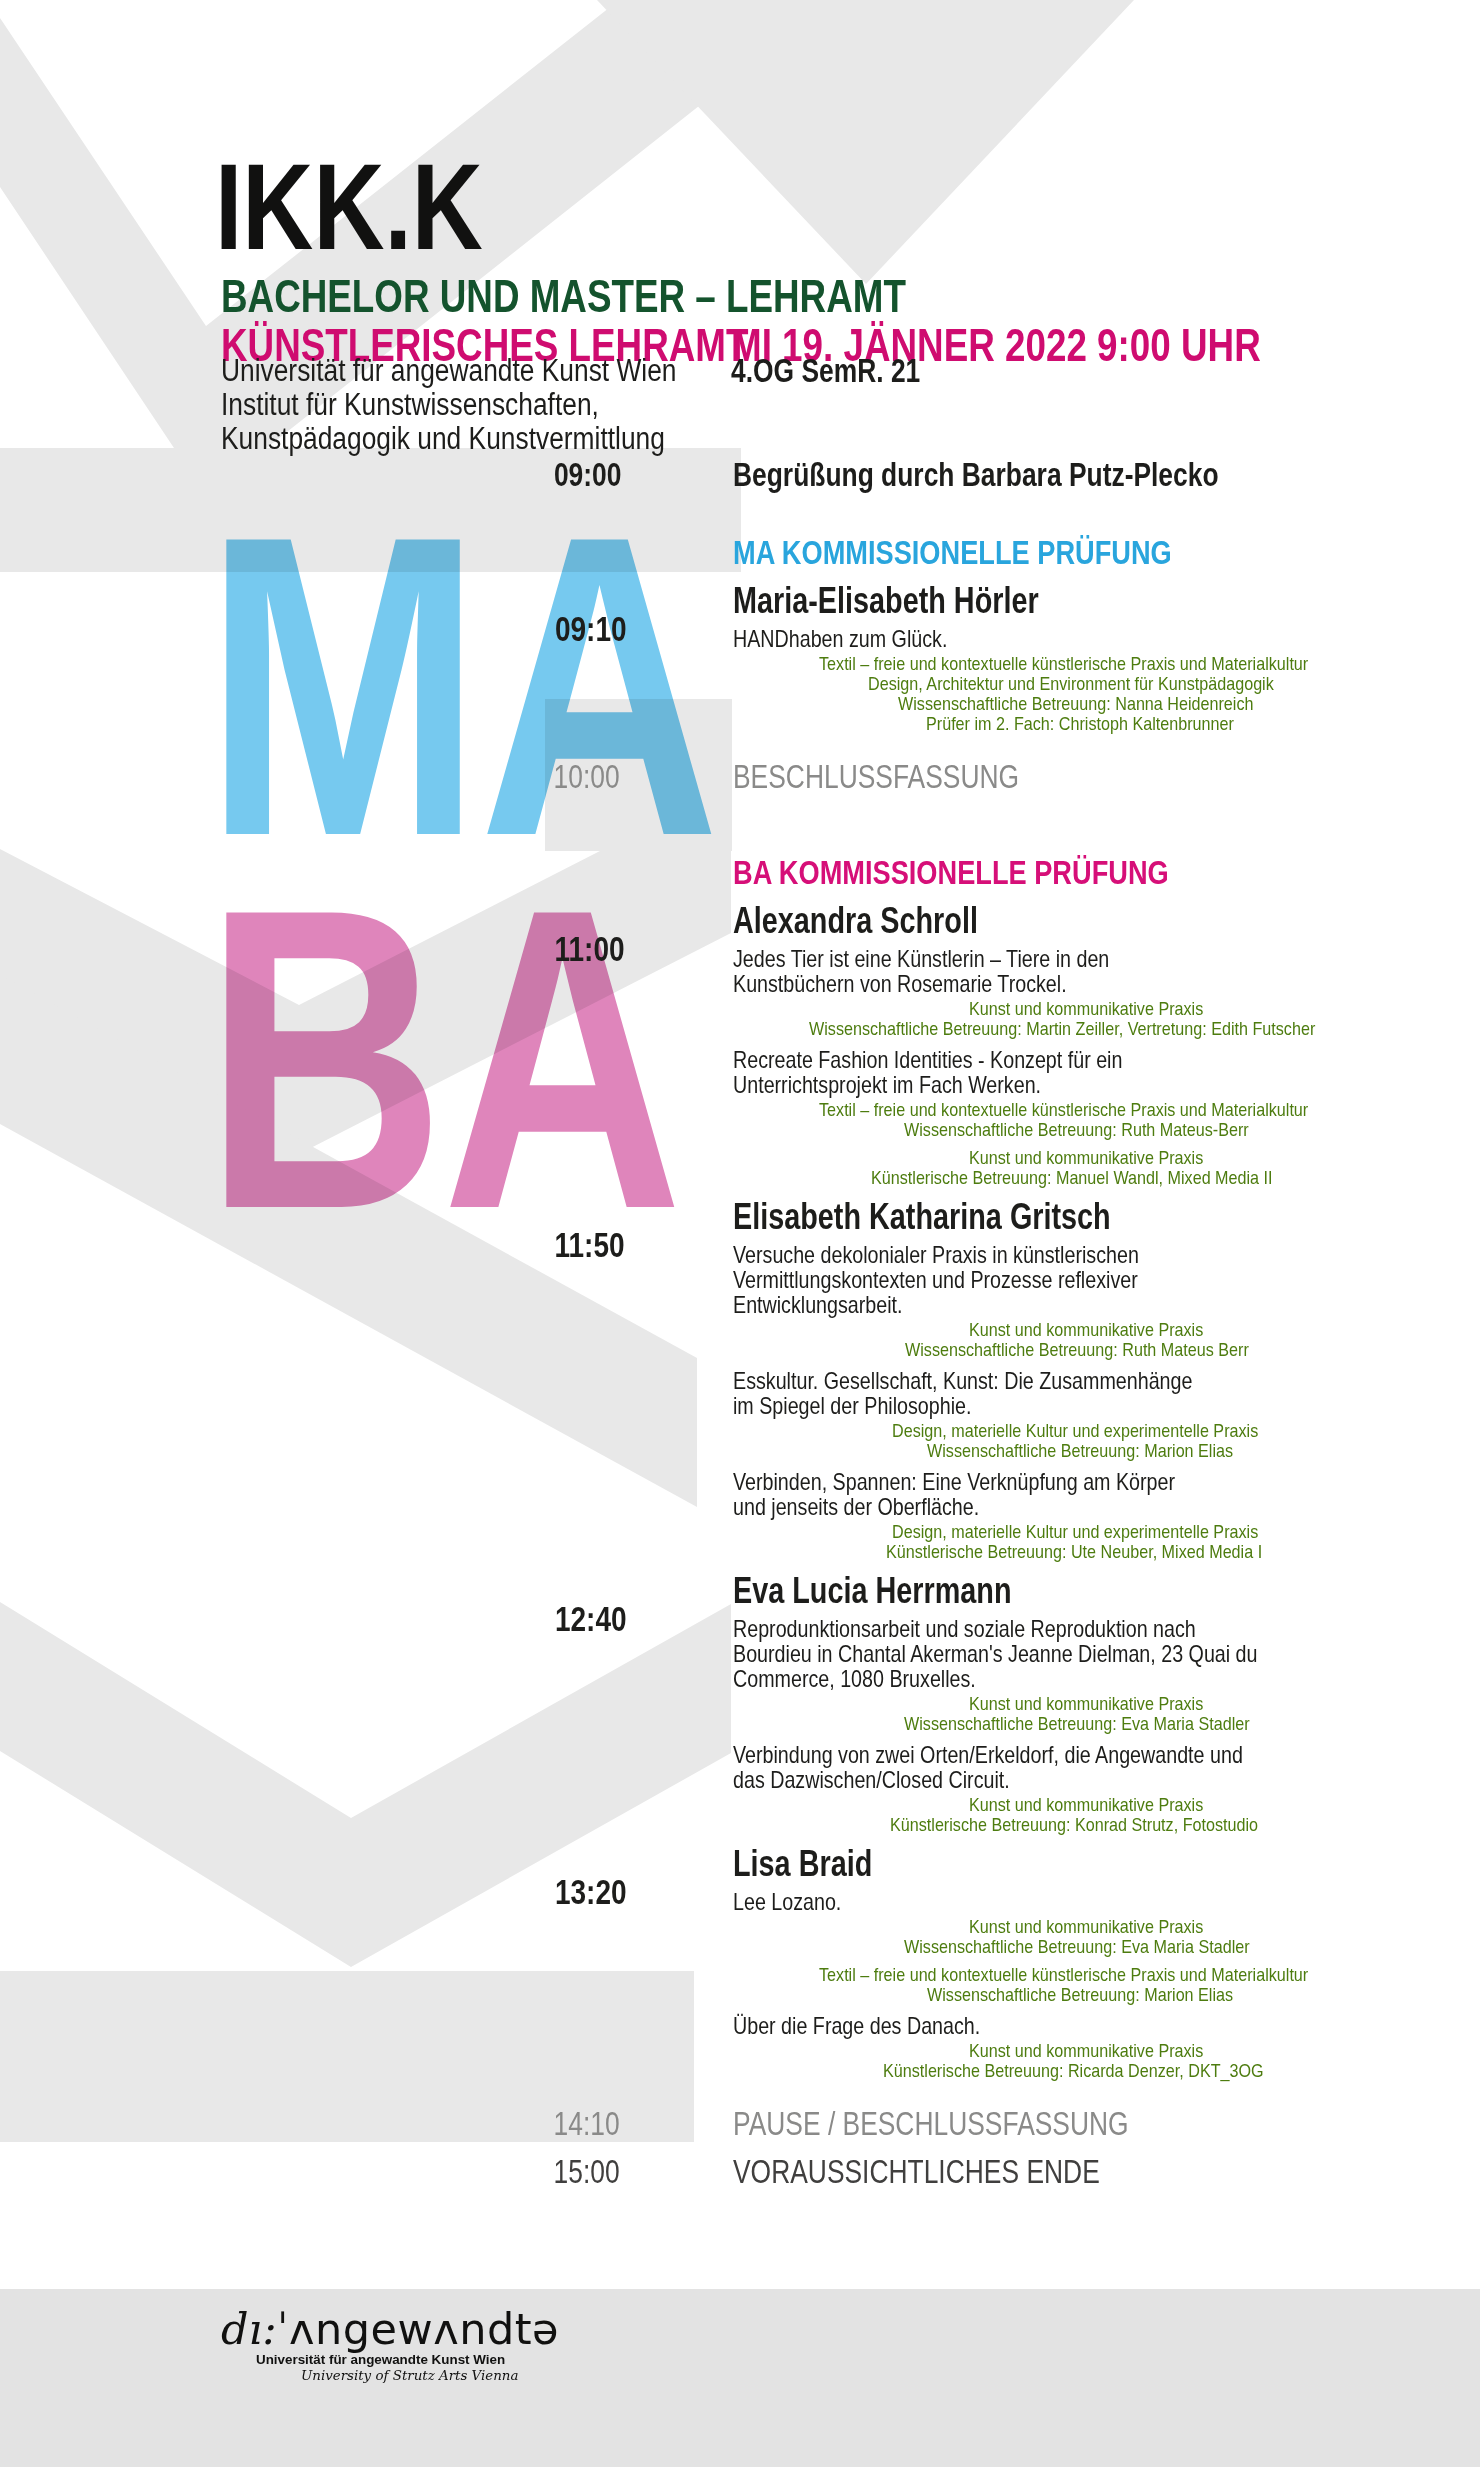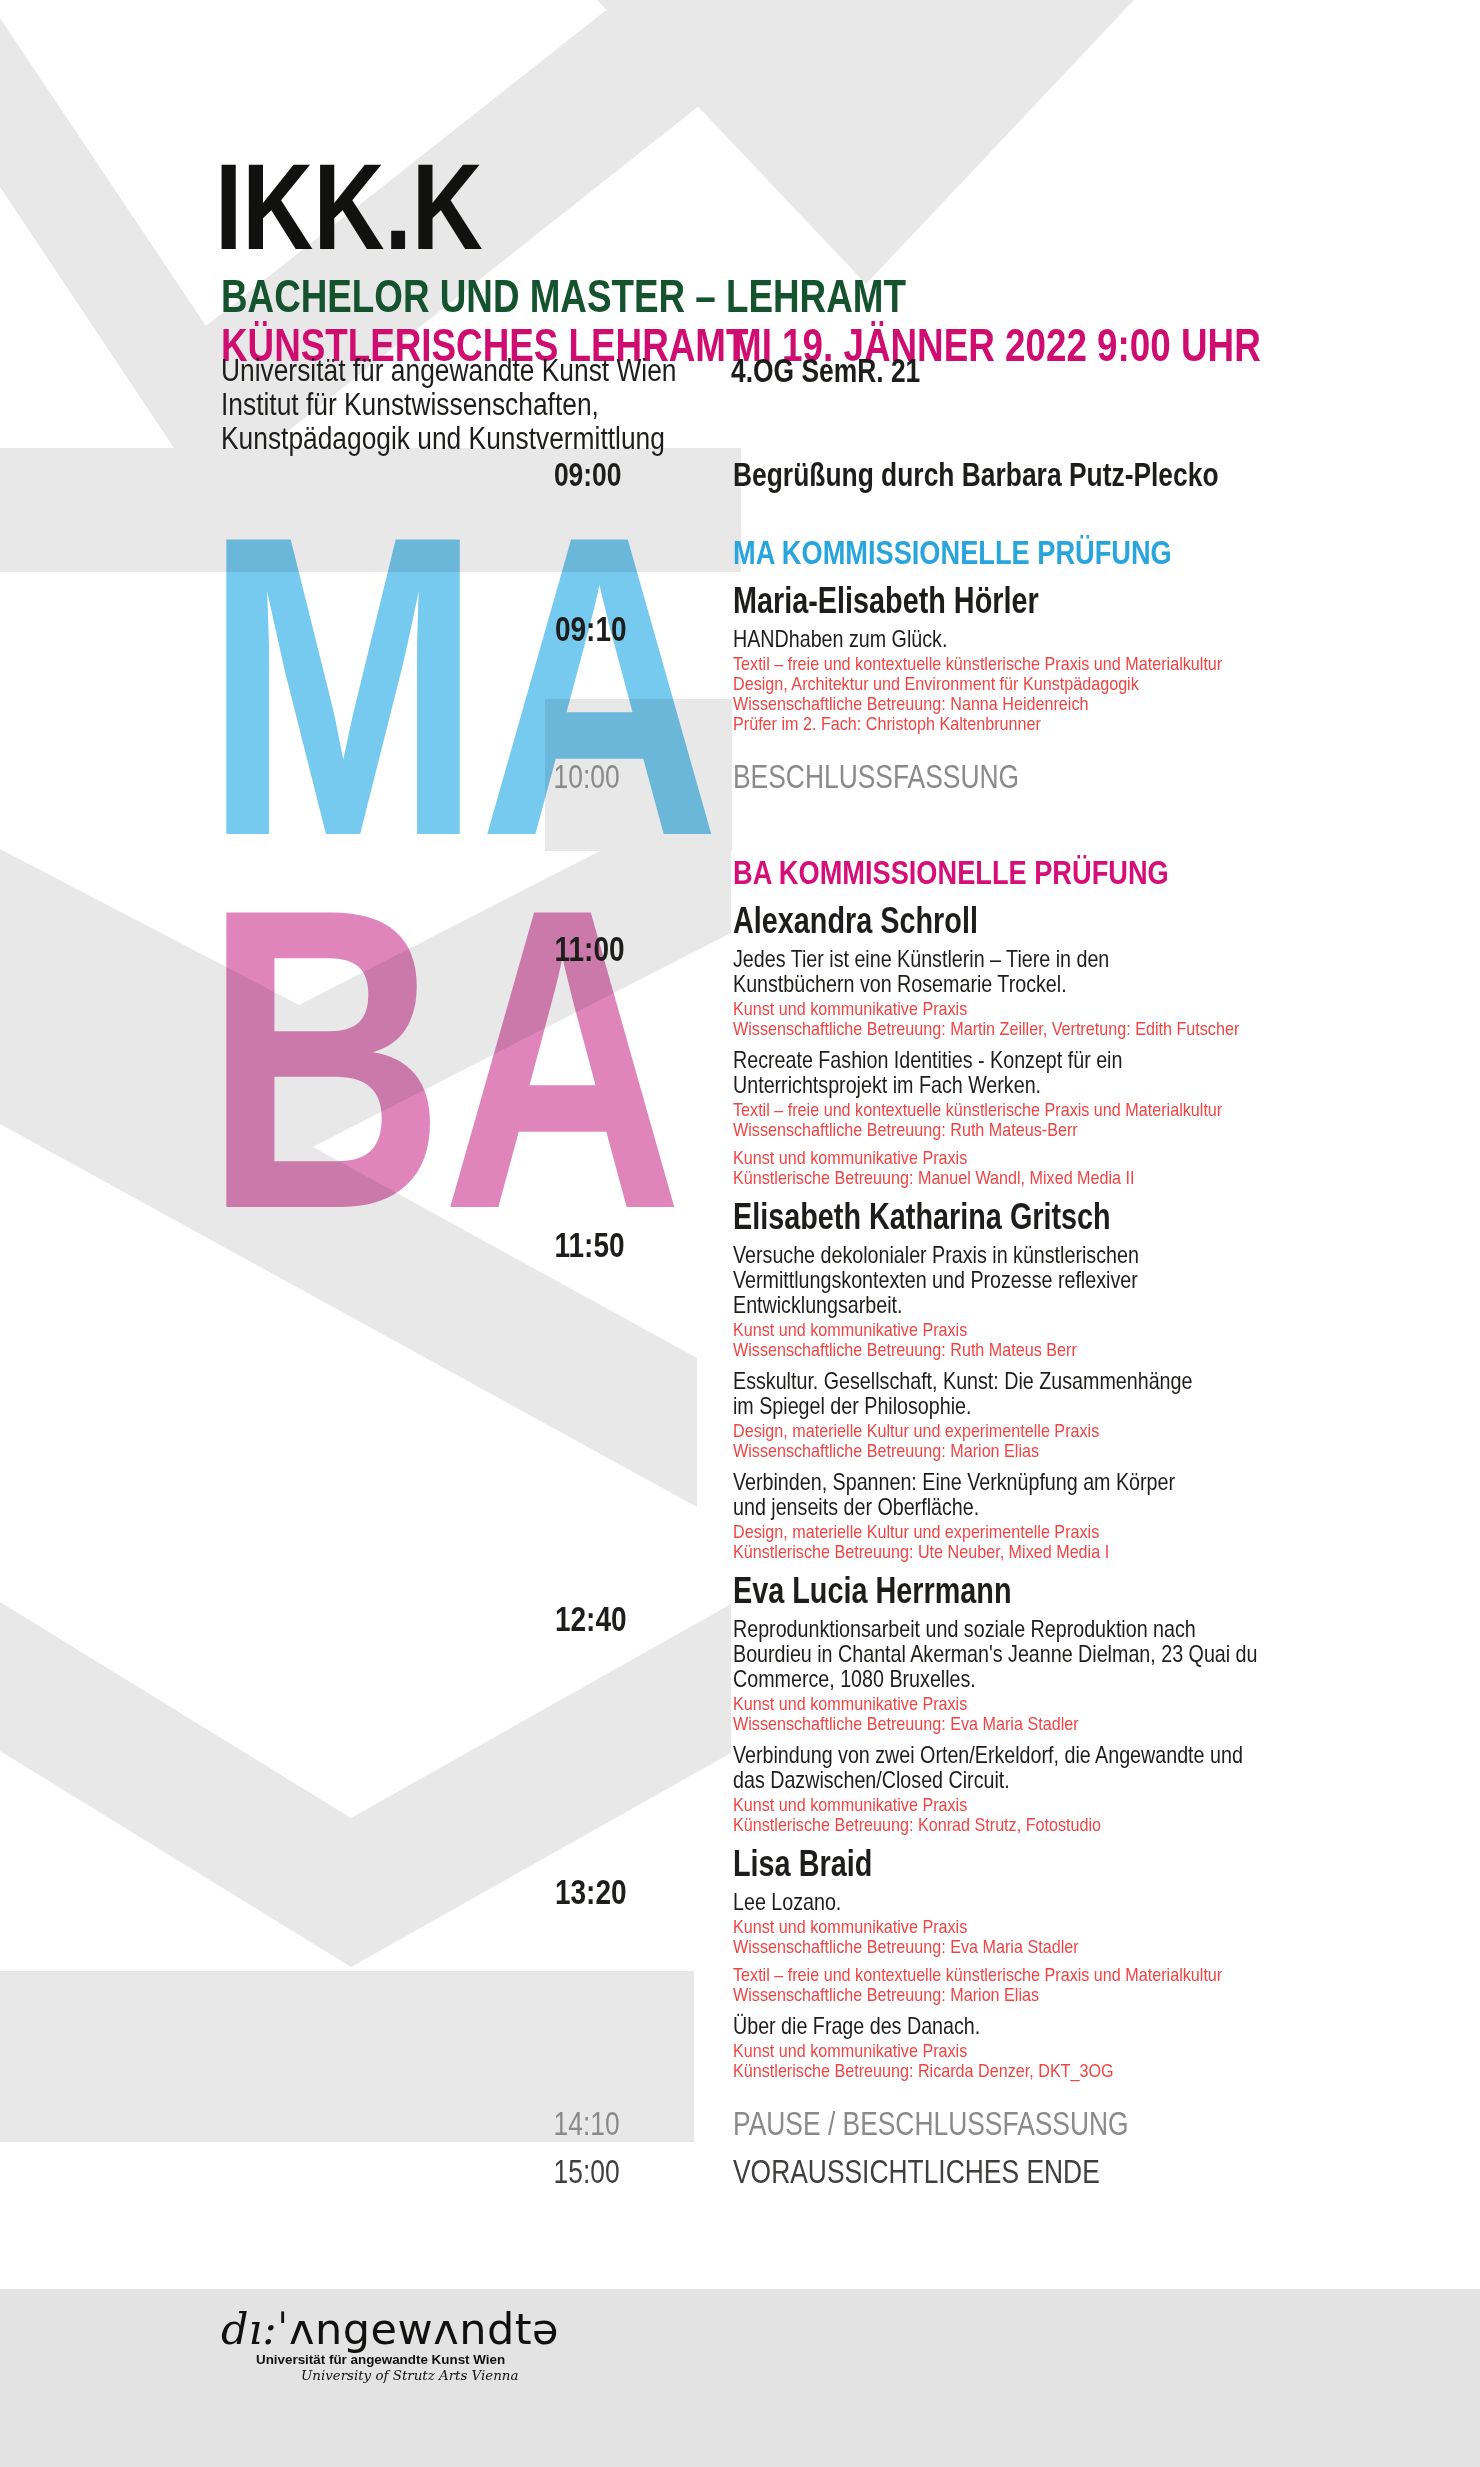--- a/index.html
+++ b/index.html
@@ -53,21 +53,21 @@
   .t-label{position:absolute;left:537px;top:0;width:169px;}
   .section-head{margin:38px 0 8px 0;padding-left:733px;font-size:34px;font-weight:bold;line-height:40px;}
   .section-head.blue{color:#29a5dd;}
   .section-head.pink{color:#d60f78;margin-top:56px;}
   .person{margin:4px 0;}
   .person-name{position:relative;padding-left:733px;font-size:36px;font-weight:bold;
                line-height:42px;color:#1d1d1b;margin-bottom:4px;}
   .person-name .t-label{font-size:35px;line-height:42px;margin-top:28px;}
   .entry{margin-bottom:8px;padding-left:733px;}
   .entry-title{font-size:24px;font-weight:normal;line-height:25px;color:#1d1d1b;margin-bottom:3px;}
-  .entry-line{font-size:19px;line-height:20px;color:#ef4444;}
+  .entry-line{font-size:19px;line-height:20px;color:#4d7c0f;text-align:center;}
 
   
   .ftr{position:absolute;z-index:3;color:#111110;}
   #logo{left:221px;top:2308px;font-size:43px;line-height:1;font-family:"DejaVu Sans",sans-serif;}
   #logo .pfx{font-family:"DejaVu Serif",serif;font-style:italic;}
   #logo .rest{letter-spacing:0.5px;}
   #ftr-de{left:256px;top:2352px;font-size:13.4px;font-weight:bold;line-height:15px;}
   #ftr-en{left:301px;top:2368px;font-size:13.4px;font-style:italic;line-height:15px;
           font-family:"DejaVu Serif",serif;}
 </style>

